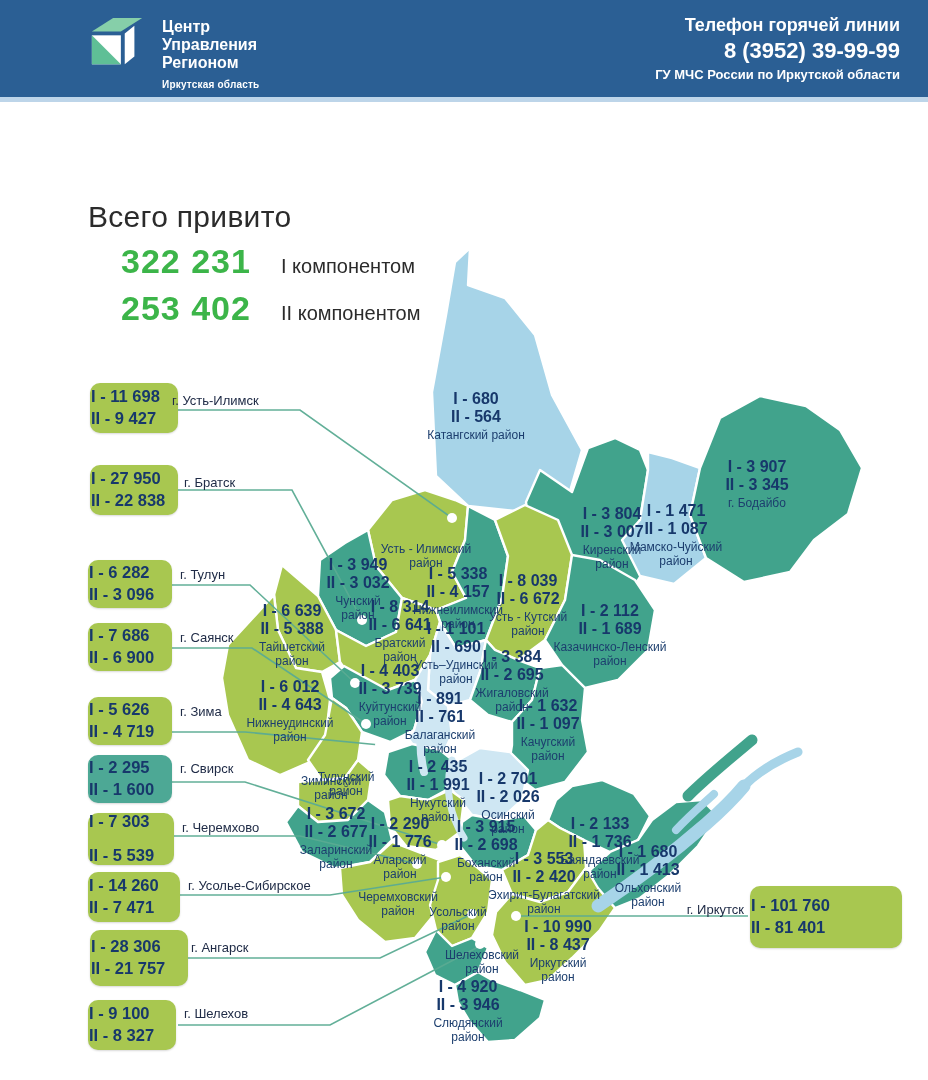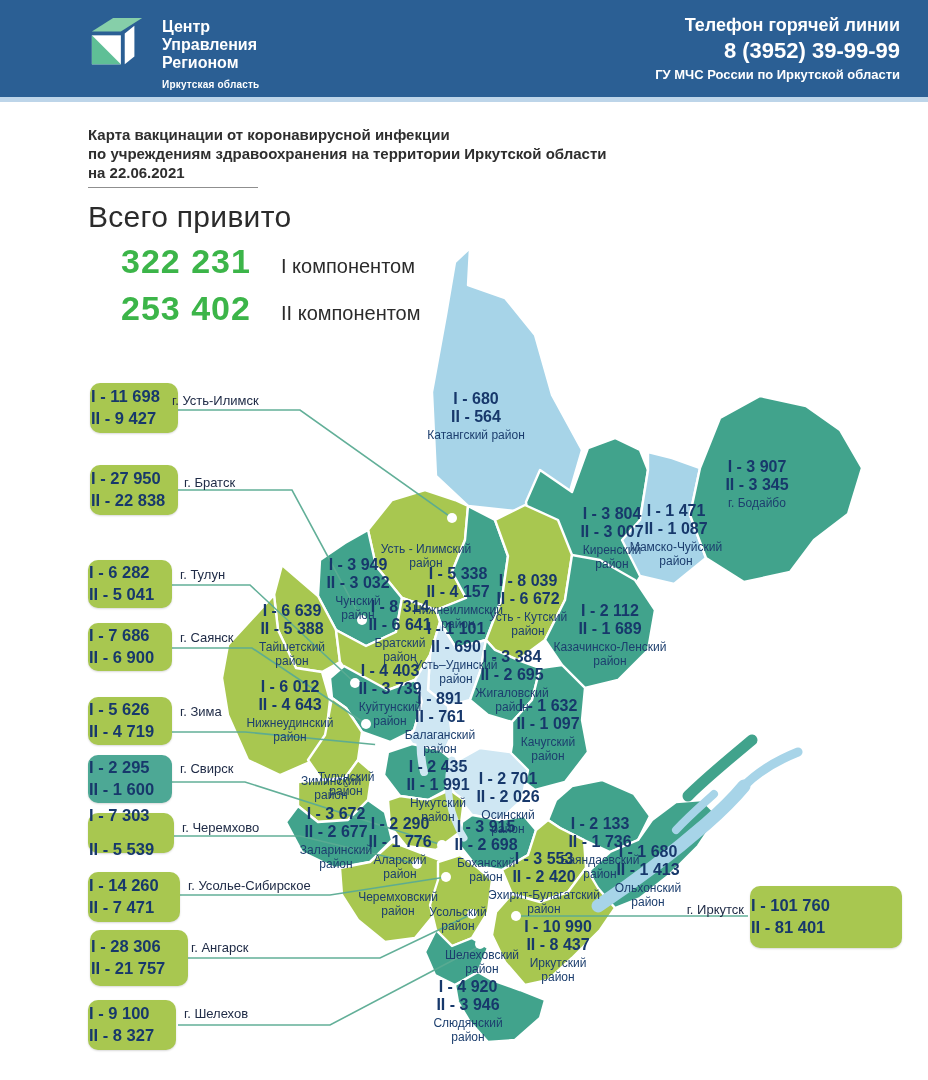--- a/index.html
+++ b/index.html
@@ -74,26 +74,20 @@
       </div>
     </div>
     <div class="hotline">
       <div class="hl1">Телефон горячей линии</div>
       <div class="hl2">8 (3952) 39-99-99</div>
       <div class="hl3">ГУ МЧС России по Иркутской области</div>
     </div>
   </header>
   <div class="hdr-strip"></div>
 
-  <section class="title-block">
-    <div class="t-line">Карта вакцинации от коронавирусной инфекции</div>
-    <div class="t-line">по учреждениям здравоохранения на территории Иркутской области</div>
-    <div class="t-line">на 22.06.2021</div>
-    <div class="t-underline"></div>
-  </section>
 
   <section class="stats">
     <div class="stats-h">Всего привито</div>
     <div class="stat-row">
       <span class="stat-num">322 231</span>
       <span class="stat-label">I компонентом</span>
     </div>
     <div class="stat-row">
       <span class="stat-num">253 402</span>
       <span class="stat-label">II компонентом</span>
@@ -321,39 +315,39 @@
         <span class="c-line">II - 9 427</span>
       </div>
       <div class="callout-city" style="top: 393px; left: 172px;">г. Усть-Илимск</div>
       <div class="callout" style="left: 90px; top: 465px; width: 88px; height: 50px;">
         <span class="c-line">I - 27 950</span>
         <span class="c-line">II - 22 838</span>
       </div>
       <div class="callout-city" style="top: 475px; left: 184px;">г. Братск</div>
       <div class="callout" style="left: 88px; top: 560px; width: 84px; height: 48px;">
         <span class="c-line">I - 6 282</span>
-        <span class="c-line">II - 5 041</span>
+        <span class="c-line">II - 3 096</span>
       </div>
       <div class="callout-city" style="top: 567px; left: 180px;">г. Тулун</div>
       <div class="callout" style="left: 88px; top: 623px; width: 84px; height: 48px;">
         <span class="c-line">I - 7 686</span>
         <span class="c-line">II - 6 900</span>
       </div>
       <div class="callout-city" style="top: 630px; left: 180px;">г. Саянск</div>
       <div class="callout" style="left: 88px; top: 697px; width: 84px; height: 48px;">
         <span class="c-line">I - 5 626</span>
         <span class="c-line">II - 4 719</span>
       </div>
       <div class="callout-city" style="top: 704px; left: 180px;">г. Зима</div>
       <div class="callout callout-teal" style="left: 88px; top: 755px; width: 84px; height: 48px;">
         <span class="c-line">I - 2 295</span>
         <span class="c-line">II - 1 600</span>
       </div>
       <div class="callout-city" style="top: 761px; left: 180px;">г. Свирск</div>
-      <div class="callout" style="left: 88px; top: 813px; width: 86px; height: 40px; gap: 12px;">
+      <div class="callout" style="left: 88px; top: 813px; width: 86px; height: 52px; gap: 12px;">
         <span class="c-line">I - 7 303</span>
         <span class="c-line">II - 5 539</span>
       </div>
       <div class="callout-city" style="top: 820px; left: 182px;">г. Черемхово</div>
       <div class="callout" style="left: 88px; top: 872px; width: 92px; height: 50px;">
         <span class="c-line">I - 14 260</span>
         <span class="c-line">II - 7 471</span>
       </div>
       <div class="callout-city" style="top: 878px; left: 188px;">г. Усолье-Сибирское</div>
       <div class="callout" style="left: 90px; top: 930px; width: 98px; height: 56px;">

